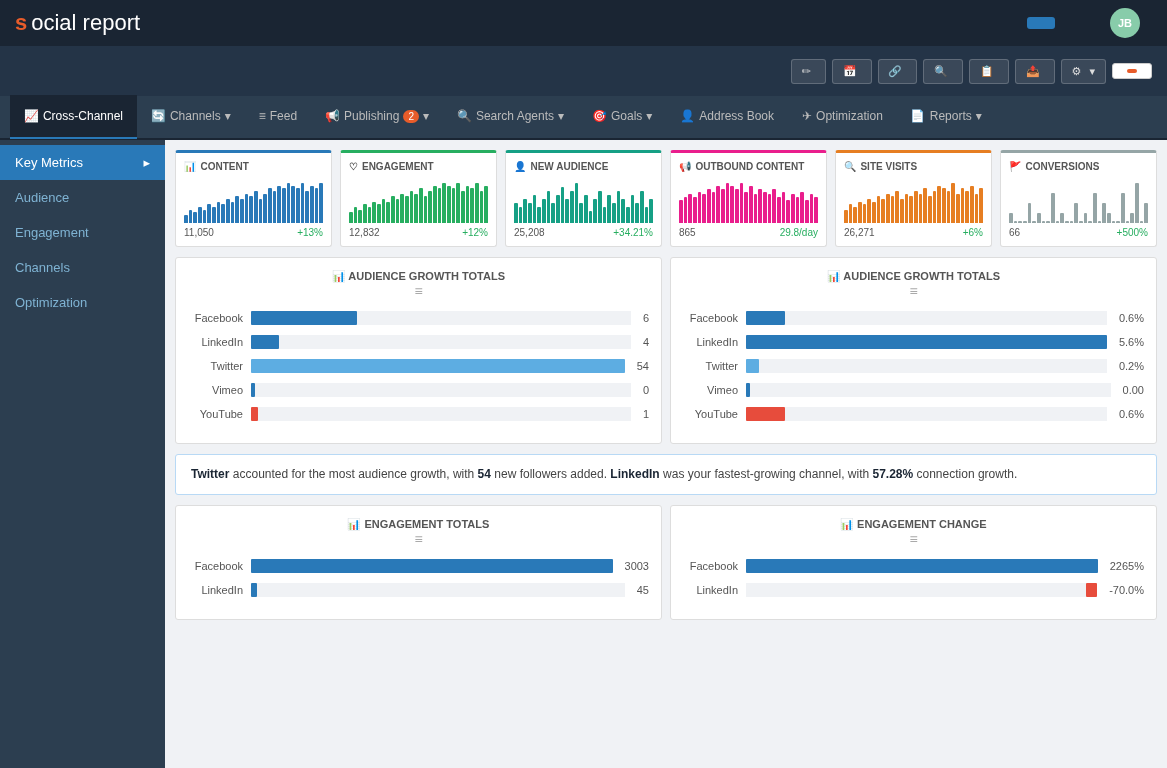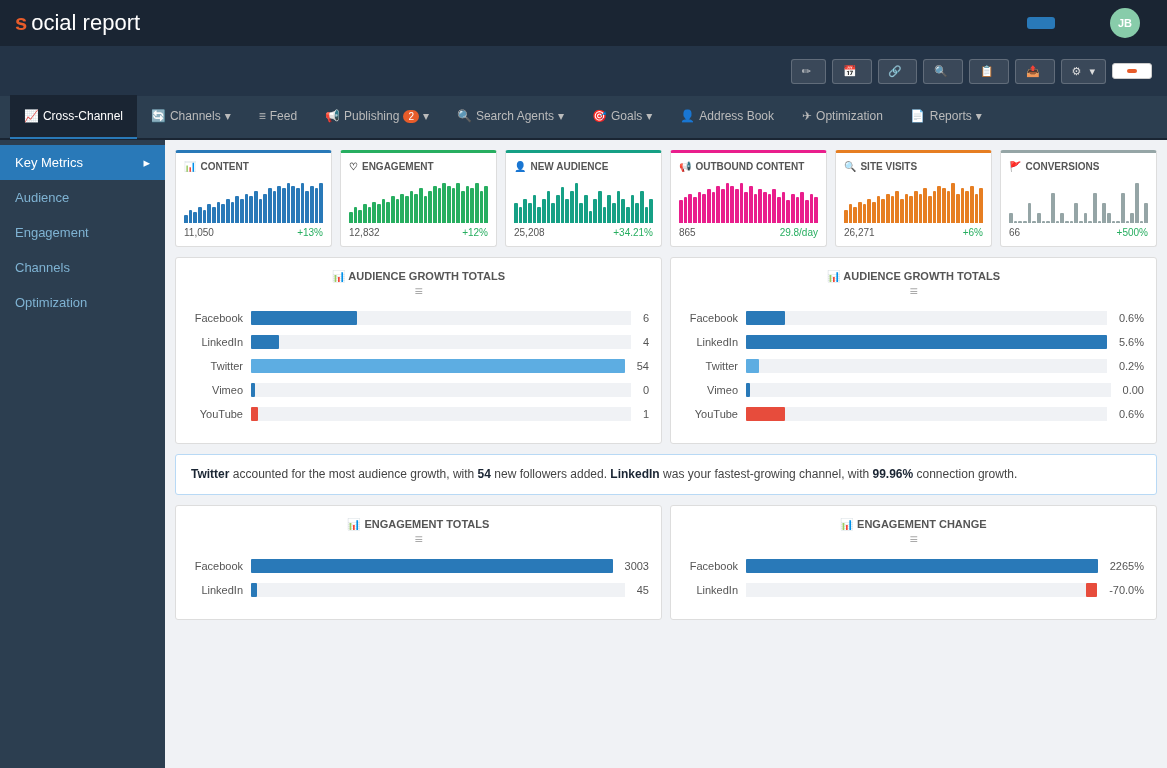--- a/index.html
+++ b/index.html
@@ -754,21 +754,21 @@
       <div class="bar-track">
         <div class="bar-fill" style="background:#e74c3c;width:10.714285714285715%;"></div>
       </div>
       <div class="bar-value">0.6%</div>
     </div>
           </div>
       </div>
     </div>
 
     <div class="info-banner">
-      <b>Twitter</b> accounted for the most audience growth, with <b>54</b> new followers added. <b>LinkedIn</b> was your fastest-growing channel, with <b>99.96%</b> connection growth.
+      <b>Twitter</b> accounted for the most audience growth, with <b>54</b> new followers added. <b>LinkedIn</b> was your fastest-growing channel, with <b>57.28%</b> connection growth.
     </div>
 
     <div class="charts-row">
       <div class="chart-panel">
         <div class="chart-title">
           <span>📊 ENGAGEMENT TOTALS</span>
           <span class="menu-icon">≡</span>
         </div>
         <div id="eng-left">
             <div class="bar-chart-row">

